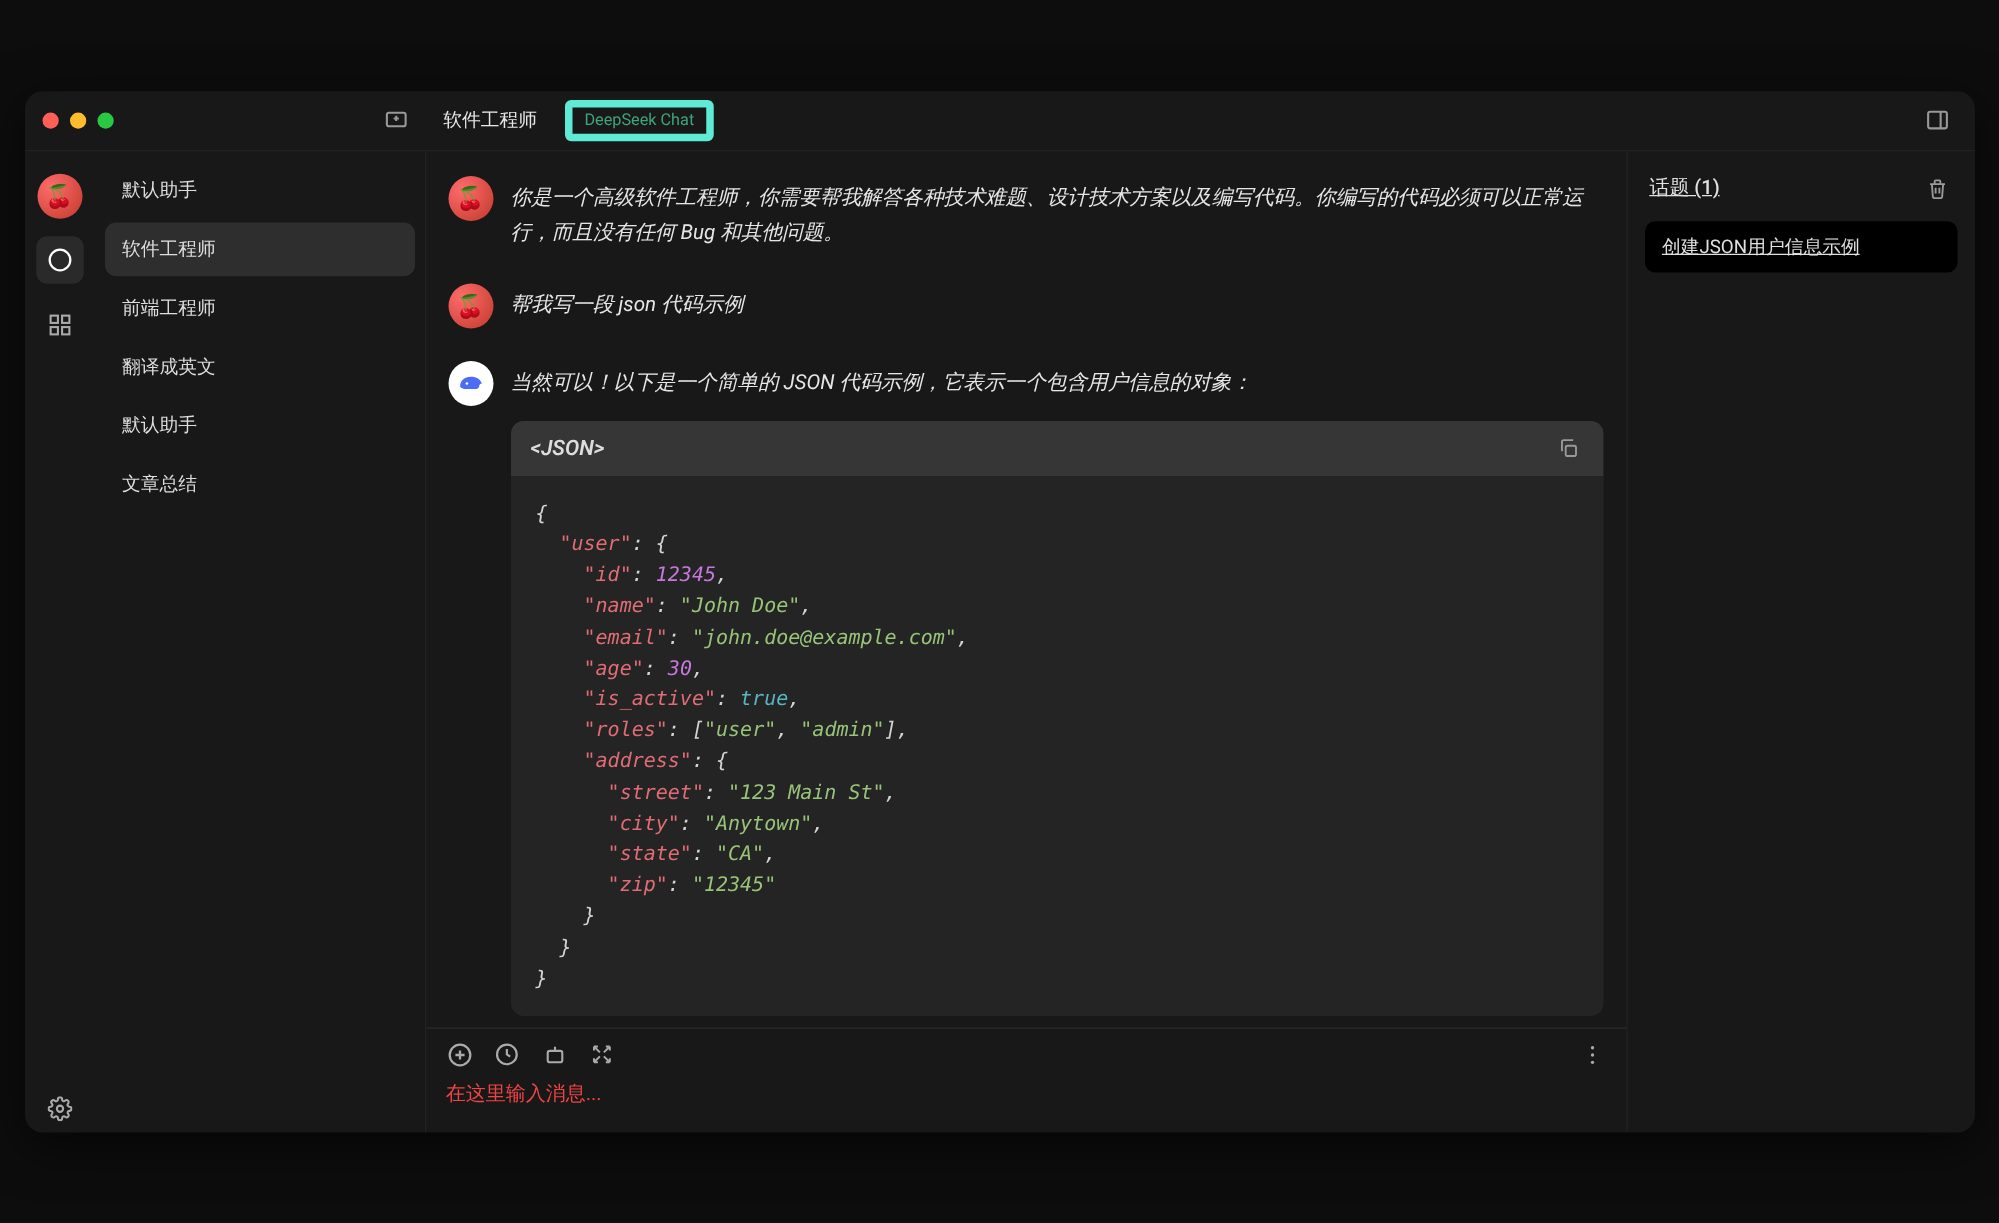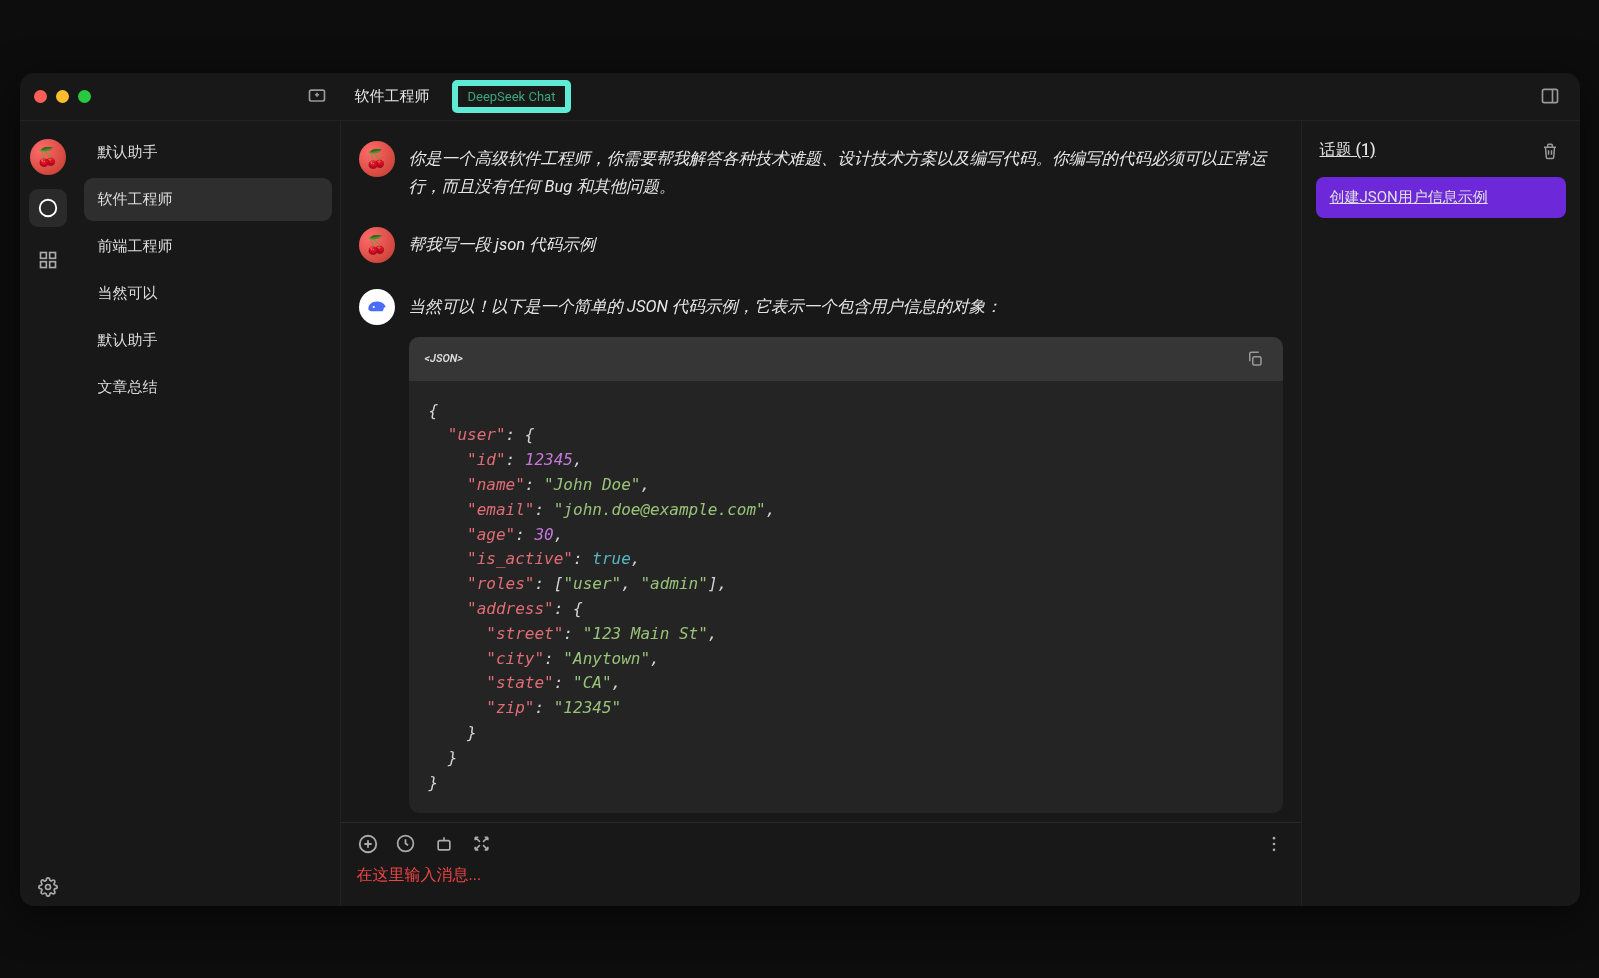--- a/index.html
+++ b/index.html
@@ -123,21 +123,21 @@
   background: #242424;
   border-radius: 10px;
   overflow: hidden;
 }
 .code-header {
   background: #363636;
   padding: 10px 16px;
   display: flex;
   align-items: center;
   justify-content: space-between;
-  font-size: 11px;
+  font-size: 17px;
   color: #ddd;
   font-weight: 600;
 }
 .code-body {
   padding: 18px 20px;
   font-family: "SF Mono", Menlo, Monaco, Consolas, monospace;
   font-size: 16px;
   line-height: 1.55;
   white-space: pre;
   overflow-x: auto;
@@ -160,21 +160,21 @@
   width: 278px;
   padding: 14px 14px;
   text-decoration: underline;
 }
 .topics-header {
   display: flex; align-items: center; justify-content: space-between;
   font-size: 16px; color: #e0e0e0; font-weight: 500;
   padding: 4px 4px 14px 4px;
 }
 .topic-item {
-  background: #6d28d9;
+  background: #000000;
   border-radius: 8px;
   padding: 11px 14px;
   font-size: 15px;
   color: #e0e0e0;
   cursor: pointer;
 }
 svg { display: block; }
 .input-flex { flex: 1; }
 </style>
 </head>
@@ -231,21 +231,21 @@
             <circle cx="12" cy="12" r="3"></circle>
             <path d="M19.4 15a1.65 1.65 0 0 0 .33 1.82l.06.06a2 2 0 1 1-2.83 2.83l-.06-.06a1.65 1.65 0 0 0-1.82-.33 1.65 1.65 0 0 0-1 1.51V21a2 2 0 1 1-4 0v-.09A1.65 1.65 0 0 0 9 19.4a1.65 1.65 0 0 0-1.82.33l-.06.06a2 2 0 1 1-2.83-2.83l.06-.06a1.65 1.65 0 0 0 .33-1.82 1.65 1.65 0 0 0-1.51-1H3a2 2 0 1 1 0-4h.09A1.65 1.65 0 0 0 4.6 9a1.65 1.65 0 0 0-.33-1.82l-.06-.06a2 2 0 1 1 2.83-2.83l.06.06a1.65 1.65 0 0 0 1.82.33H9a1.65 1.65 0 0 0 1-1.51V3a2 2 0 1 1 4 0v.09a1.65 1.65 0 0 0 1 1.51 1.65 1.65 0 0 0 1.82-.33l.06-.06a2 2 0 1 1 2.83 2.83l-.06.06a1.65 1.65 0 0 0-.33 1.82V9c.63.26 1.04.88 1.51 1H21a2 2 0 1 1 0 4h-.09a1.65 1.65 0 0 0-1.51 1z"></path>
           </svg>
       </div>
     </div>
 
     <div class="assistants">
       <div class="assistant-item">默认助手</div>
       <div class="assistant-item active">软件工程师</div>
       <div class="assistant-item">前端工程师</div>
-      <div class="assistant-item">当然可以</div>
+      <div class="assistant-item">翻译成英文</div>
       <div class="assistant-item">默认助手</div>
       <div class="assistant-item">文章总结</div>
     </div>
 
     <div class="chat-area">
       <div class="messages">
 
         <div class="msg">
           <div class="msg-avatar avatar-cherry">🍒</div>
           <div class="msg-content">

